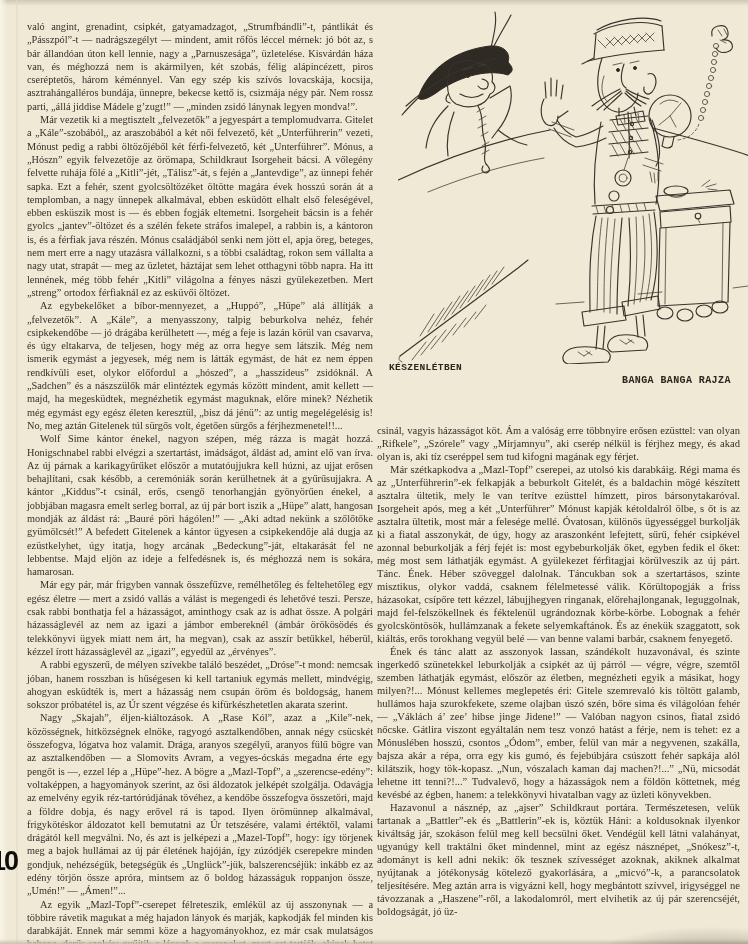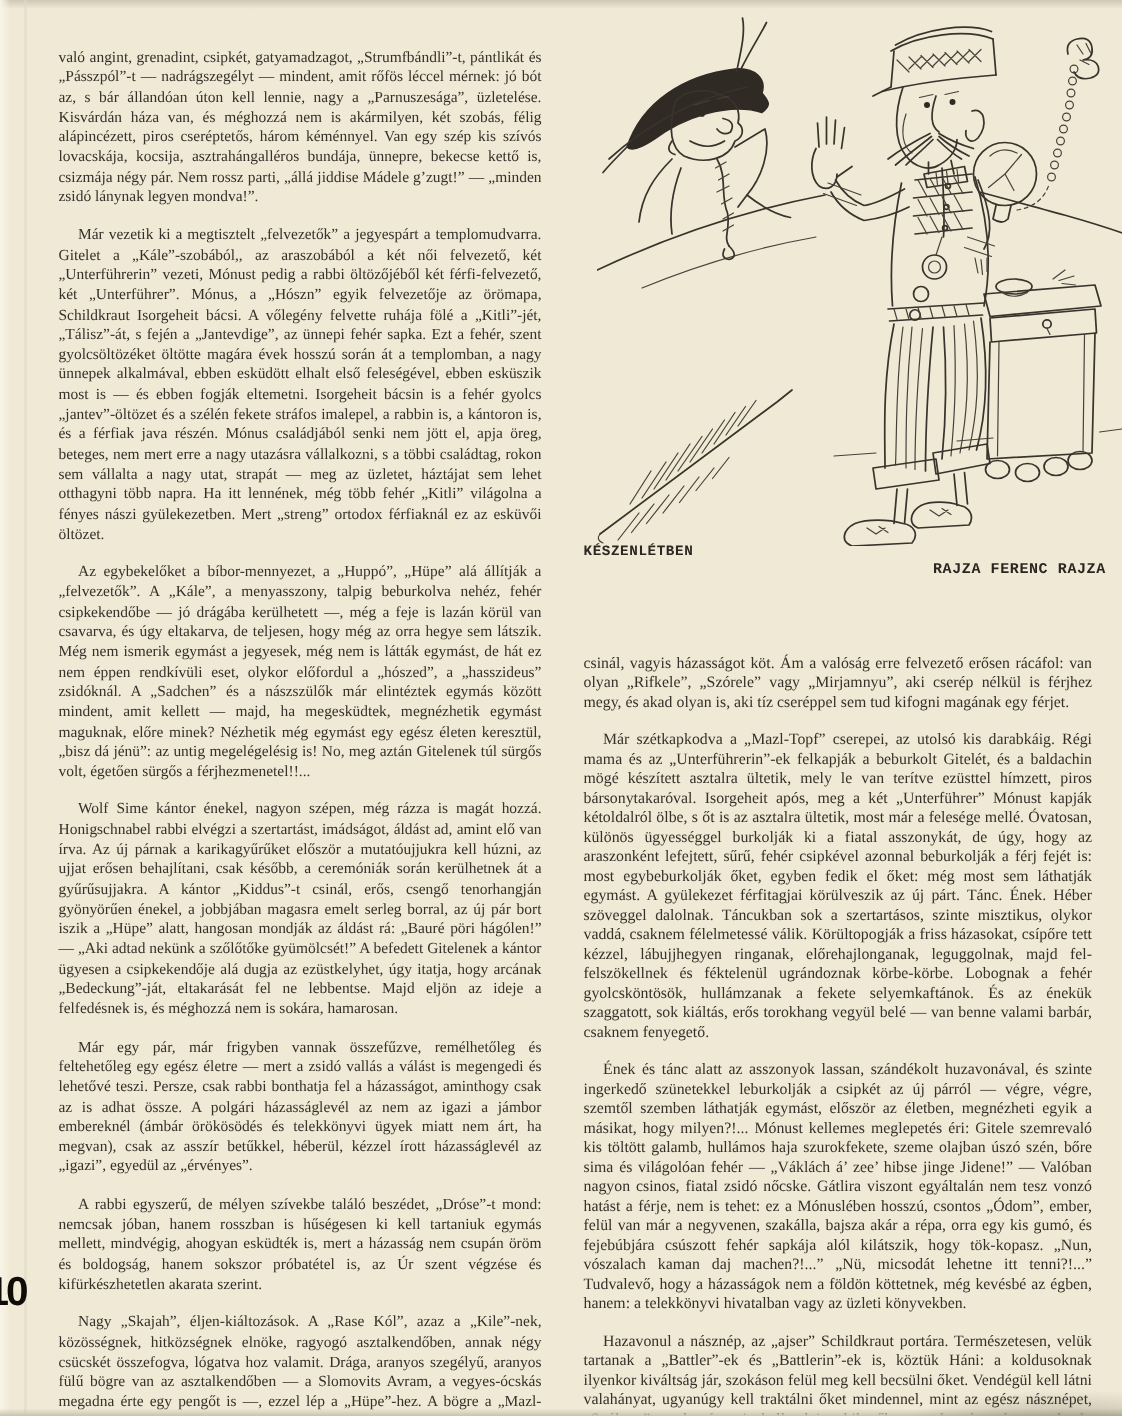--- a/index.html
+++ b/index.html
@@ -16,21 +16,21 @@
     background:#e0d9c6;opacity:.55;}
   .edge-bottom{position:absolute;left:0;bottom:0;width:748px;height:5px;
     background:linear-gradient(rgba(240,233,213,0),#c9c2b0);}
   .corner-smudge{position:absolute;right:-20px;bottom:-22px;width:190px;height:40px;
     background:radial-gradient(ellipse at 70% 100%, rgba(74,68,58,.55), rgba(74,68,58,0) 70%);}
   .col{position:absolute;color:#35302a;}
   .col-left{left:27px;top:20px;width:346px;}
   .col-right{left:377px;top:424px;width:363px;}
   .col-left p{font-size:10.3px;line-height:13.3px;}
   .col-right p{font-size:10.55px;line-height:13.0px;}
-  .col p{margin:12px;text-align:justify;}
+  .col p{margin:0;text-align:justify;}
   .col p.indent{text-indent:13px;}
   .caption{
     position:absolute;font-family:Liberation Mono, monospace;
     font-weight:bold;color:#2b2620;letter-spacing:.4px;
   }
   .caption-title{left:389px;top:362px;font-size:9.5px;}
   .caption-credit{left:622px;top:375px;font-size:10px;}
   .page-number{
     position:absolute;left:-9px;top:846px;
     font-family:"Liberation Sans", sans-serif;font-weight:900;
@@ -177,34 +177,34 @@
       <path class="ink" d="M262,222 L 260,300 M332,216 L 330,296 M260,300 L 330,296"></path>
       <path class="ink-thin" d="M268,222 L 267,298 M325,217 L 324,295"></path>
       <ellipse class="ink" cx="267" cy="307" rx="8" ry="6"></ellipse>
       <ellipse class="ink" cx="287" cy="309" rx="8" ry="6"></ellipse>
       <ellipse class="ink" cx="306" cy="305" rx="8" ry="6"></ellipse>
       <ellipse class="ink" cx="322" cy="301" rx="8" ry="6"></ellipse>
     </svg>
   </div>
 
   <div class="caption caption-title">KÉSZENLÉTBEN</div>
-  <div class="caption caption-credit">RAJZA FERENC RAJZA</div>
+  <div class="caption caption-credit">BANGA BANGA RAJZA</div>
 
   <div class="col col-left">
       <p class="">való angint, grenadint, csipkét, gatyamadzagot, „Strumfbándli”-t, pántlikát és „Pásszpól”-t — nadrágszegélyt — mindent, amit rőfös léccel mérnek: jó bót az, s bár állandóan úton kell lennie, nagy a „Parnuszesága”, üzletelése. Kisvárdán háza van, és méghozzá nem is akármilyen, két szobás, félig alápincézett, piros cseréptetős, három kéménnyel. Van egy szép kis szívós lovacskája, kocsija, asztrahángalléros bundája, ünnepre, bekecse kettő is, csizmája négy pár. Nem rossz parti, „állá jiddise Mádele g’zugt!” — „minden zsidó lánynak legyen mondva!”.</p>
       <p class="indent">Már vezetik ki a megtisztelt „felvezetők” a jegyespárt a templomudvarra. Gitelet a „Kále”-szobából,, az araszobából a két női felvezető, két „Unterführerin” vezeti, Mónust pedig a rabbi öltözőjéből két férfi-felvezető, két „Unterführer”. Mónus, a „Hószn” egyik felvezetője az örömapa, Schildkraut Isorgeheit bácsi. A vőlegény felvette ruhája fölé a „Kitli”-jét, „Tálisz”-át, s fején a „Jantevdige”, az ünnepi fehér sapka. Ezt a fehér, szent gyolcsöltözéket öltötte magára évek hosszú során át a templomban, a nagy ünnepek alkalmával, ebben esküdött elhalt első feleségével, ebben esküszik most is — és ebben fogják eltemetni. Isorgeheit bácsin is a fehér gyolcs „jantev”-öltözet és a szélén fekete stráfos imalepel, a rabbin is, a kántoron is, és a férfiak java részén. Mónus családjából senki nem jött el, apja öreg, beteges, nem mert erre a nagy utazásra vállalkozni, s a többi családtag, rokon sem vállalta a nagy utat, strapát — meg az üzletet, háztájat sem lehet otthagyni több napra. Ha itt lennének, még több fehér „Kitli” világolna a fényes nászi gyülekezetben. Mert „streng” ortodox férfiaknál ez az esküvői öltözet.</p>
       <p class="indent">Az egybekelőket a bíbor-mennyezet, a „Huppó”, „Hüpe” alá állítják a „felvezetők”. A „Kále”, a menyasszony, talpig beburkolva nehéz, fehér csipkekendőbe — jó drágába kerülhetett —, még a feje is lazán körül van csavarva, és úgy eltakarva, de teljesen, hogy még az orra hegye sem látszik. Még nem ismerik egymást a jegyesek, még nem is látták egymást, de hát ez nem éppen rendkívüli eset, olykor előfordul a „hószed”, a „hasszideus” zsidóknál. A „Sadchen” és a nászszülők már elintéztek egymás között mindent, amit kellett — majd, ha megesküdtek, megnézhetik egymást maguknak, előre minek? Nézhetik még egymást egy egész életen keresztül, „bisz dá jénü”: az untig megelégelésig is! No, meg aztán Gitelenek túl sürgős volt, égetően sürgős a férjhezmenetel!!...</p>
       <p class="indent">Wolf Sime kántor énekel, nagyon szépen, még rázza is magát hozzá. Honigschnabel rabbi elvégzi a szertartást, imádságot, áldást ad, amint elő van írva. Az új párnak a karikagyűrűket először a mutatóujjukra kell húzni, az ujjat erősen behajlítani, csak később, a ceremóniák során kerülhetnek át a gyűrűsujjakra. A kántor „Kiddus”-t csinál, erős, csengő tenorhangján gyönyörűen énekel, a jobbjában magasra emelt serleg borral, az új pár bort iszik a „Hüpe” alatt, hangosan mondják az áldást rá: „Bauré pöri hágólen!” — „Aki adtad nekünk a szőlőtőke gyümölcsét!” A befedett Gitelenek a kántor ügyesen a csipkekendője alá dugja az ezüstkelyhet, úgy itatja, hogy arcának „Bedeckung”-ját, eltakarását fel ne lebbentse. Majd eljön az ideje a felfedésnek is, és méghozzá nem is sokára, hamarosan.</p>
       <p class="indent">Már egy pár, már frigyben vannak összefűzve, remélhetőleg és feltehetőleg egy egész életre — mert a zsidó vallás a válást is megengedi és lehetővé teszi. Persze, csak rabbi bonthatja fel a házasságot, aminthogy csak az is adhat össze. A polgári házasságlevél az nem az igazi a jámbor embereknél (ámbár örökösödés és telekkönyvi ügyek miatt nem árt, ha megvan), csak az asszír betűkkel, héberül, kézzel írott házasságlevél az „igazi”, egyedül az „érvényes”.</p>
       <p class="indent">A rabbi egyszerű, de mélyen szívekbe találó beszédet, „Dróse”-t mond: nemcsak jóban, hanem rosszban is hűségesen ki kell tartaniuk egymás mellett, mindvégig, ahogyan esküdték is, mert a házasság nem csupán öröm és boldogság, hanem sokszor próbatétel is, az Úr szent végzése és kifürkészhetetlen akarata szerint.</p>
       <p class="indent">Nagy „Skajah”, éljen-kiáltozások. A „Rase Kól”, azaz a „Kile”-nek, közösségnek, hitközségnek elnöke, ragyogó asztalkendőben, annak négy csücskét összefogva, lógatva hoz valamit. Drága, aranyos szegélyű, aranyos fülű bögre van az asztalkendőben — a Slomovits Avram, a vegyes-ócskás megadna érte egy pengőt is —, ezzel lép a „Hüpe”-hez. A bögre a „Mazl-Topf”, a „szerencse-edény”: voltaképpen, a hagyományok szerint, az ősi áldozatok jelképét szolgálja. Odavágja az emelvény egyik réz-tartórúdjának tövéhez, a kendőbe összefogva összetöri, majd a földre dobja, és nagy erővel rá is tapod. Ilyen örömünnep alkalmával, frigykötéskor áldozatot kell bemutatni az Úr tetszésére, valami értéktől, valami drágától kell megválni. No, és azt is jelképezi a „Mazel-Topf”, hogy: így törjenek meg a bajok hullámai az új pár életének hajóján, így zúzódjék cserepekre minden gondjuk, nehézségük, betegségük és „Unglück”-jük, balszerencséjük: inkább ez az edény törjön össze apróra, mintsem az ő boldog házasságuk roppanjon össze, „Umén!” — „Ámen!”...</p>
       <p class="indent">Az egyik „Mazl-Topf”-cserepet félreteszik, emlékül az új asszonynak — a többire rávetik magukat a még hajadon lányok és marják, kapkodják fel minden kis darabkáját. Ennek már semmi köze a hagyományokhoz, ez már csak mulatságos babona, derűs szokás: gyűjtik a lányok a cserepeket, mert azt tartják, akinek hetet sikerül összegyűjtenie, az a hetedik cserép esztendejében „Sidach”-ot</p>
     </div>
   <div class="col col-right">
-      <p class="">csinál, vagyis házasságot köt. Ám a valóság erre felvezető erősen rácáfol: van olyan „Rifkele”, „Szórele” vagy „Mirjamnyu”, aki cserép nélkül is férjhez megy, és akad olyan is, aki tíz cseréppel sem tud kifogni magának egy férjet.</p>
+      <p class="">csinál, vagyis házasságot köt. Ám a valóság erre többnyire erősen ezüsttel: van olyan „Rifkele”, „Szórele” vagy „Mirjamnyu”, aki cserép nélkül is férjhez megy, és akad olyan is, aki tíz cseréppel sem tud kifogni magának egy férjet.</p>
       <p class="indent">Már szétkapkodva a „Mazl-Topf” cserepei, az utolsó kis darabkáig. Régi mama és az „Unterführerin”-ek felkapják a beburkolt Gitelét, és a baldachin mögé készített asztalra ültetik, mely le van terítve ezüsttel hímzett, piros bársonytakaróval. Isorgeheit após, meg a két „Unterführer” Mónust kapják kétoldalról ölbe, s őt is az asztalra ültetik, most már a felesége mellé. Óvatosan, különös ügyességgel burkolják ki a fiatal asszonykát, de úgy, hogy az araszonként lefejtett, sűrű, fehér csipkével azonnal beburkolják a férj fejét is: most egybeburkolják őket, egyben fedik el őket: még most sem láthatják egymást. A gyülekezet férfitagjai körülveszik az új párt. Tánc. Ének. Héber szöveggel dalolnak. Táncukban sok a szertartásos, szinte misztikus, olykor vaddá, csaknem félelmetessé válik. Körültopogják a friss házasokat, csípőre tett kézzel, lábujjhegyen ringanak, előrehajlonganak, leguggolnak, majd fel-felszökellnek és féktelenül ugrándoznak körbe-körbe. Lobognak a fehér gyolcsköntösök, hullámzanak a fekete selyemkaftánok. És az énekük szaggatott, sok kiáltás, erős torokhang vegyül belé — van benne valami barbár, csaknem fenyegető.</p>
       <p class="indent">Ének és tánc alatt az asszonyok lassan, szándékolt huzavonával, és szinte ingerkedő szünetekkel leburkolják a csipkét az új párról — végre, végre, szemtől szemben láthatják egymást, először az életben, megnézheti egyik a másikat, hogy milyen?!... Mónust kellemes meglepetés éri: Gitele szemrevaló kis töltött galamb, hullámos haja szurokfekete, szeme olajban úszó szén, bőre sima és világolóan fehér — „Váklách á’ zee’ hibse jinge Jidene!” — Valóban nagyon csinos, fiatal zsidó nőcske. Gátlira viszont egyáltalán nem tesz vonzó hatást a férje, nem is tehet: ez a Mónuslében hosszú, csontos „Ódom”, ember, felül van már a negyvenen, szakálla, bajsza akár a répa, orra egy kis gumó, és fejebúbjára csúszott fehér sapkája alól kilátszik, hogy tök-kopasz. „Nun, vószalach kaman daj machen?!...” „Nü, micsodát lehetne itt tenni?!...” Tudvalevő, hogy a házasságok nem a földön köttetnek, még kevésbé az égben, hanem: a telekkönyvi hivatalban vagy az üzleti könyvekben.</p>
       <p class="indent">Hazavonul a násznép, az „ajser” Schildkraut portára. Természetesen, velük tartanak a „Battler”-ek és „Battlerin”-ek is, köztük Háni: a koldusoknak ilyenkor kiváltság jár, szokáson felül meg kell becsülni őket. Vendégül kell látni valahányat, ugyanúgy kell traktálni őket mindennel, mint az egész násznépet, „Snókesz”-t, adományt is kell adni nekik: ők tesznek szívességet azoknak, akiknek alkalmat nyújtanak a jótékonyság kötelező gyakorlására, a „micvó”-k, a parancsolatok teljesítésére. Meg aztán arra is vigyázni kell, hogy megbántott szívvel, irigységgel ne távozzanak a „Haszene”-ről, a lakodalomról, mert elvihetik az új pár szerencséjét, boldogságát, jó üz-</p>
     </div>
 
   <div class="page-number">10</div>
 
   <div class="edge-bottom"></div>
   <div class="corner-smudge"></div>
 </div>

